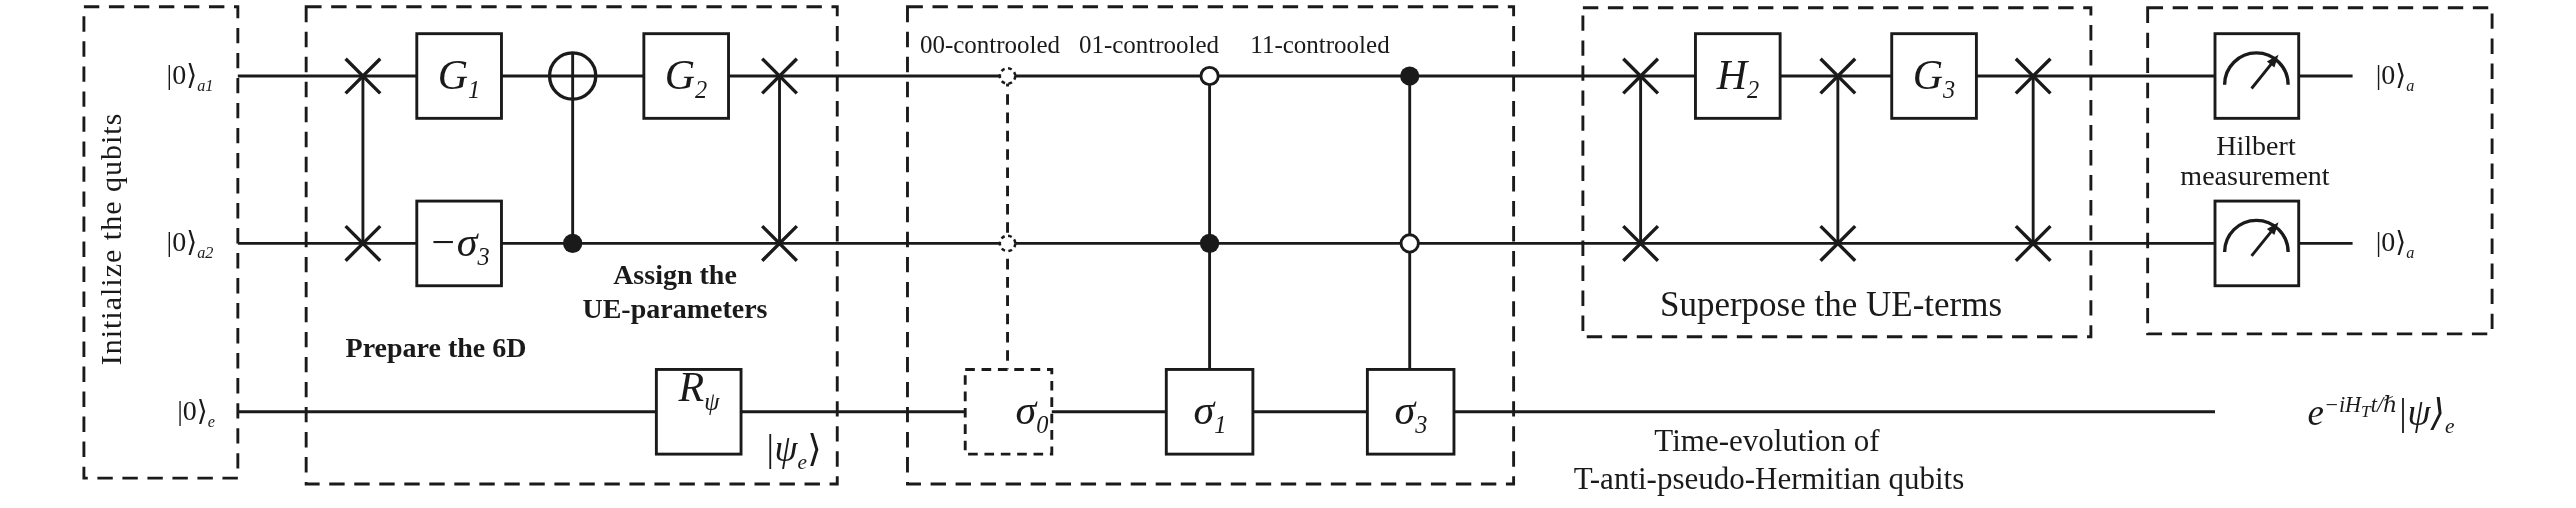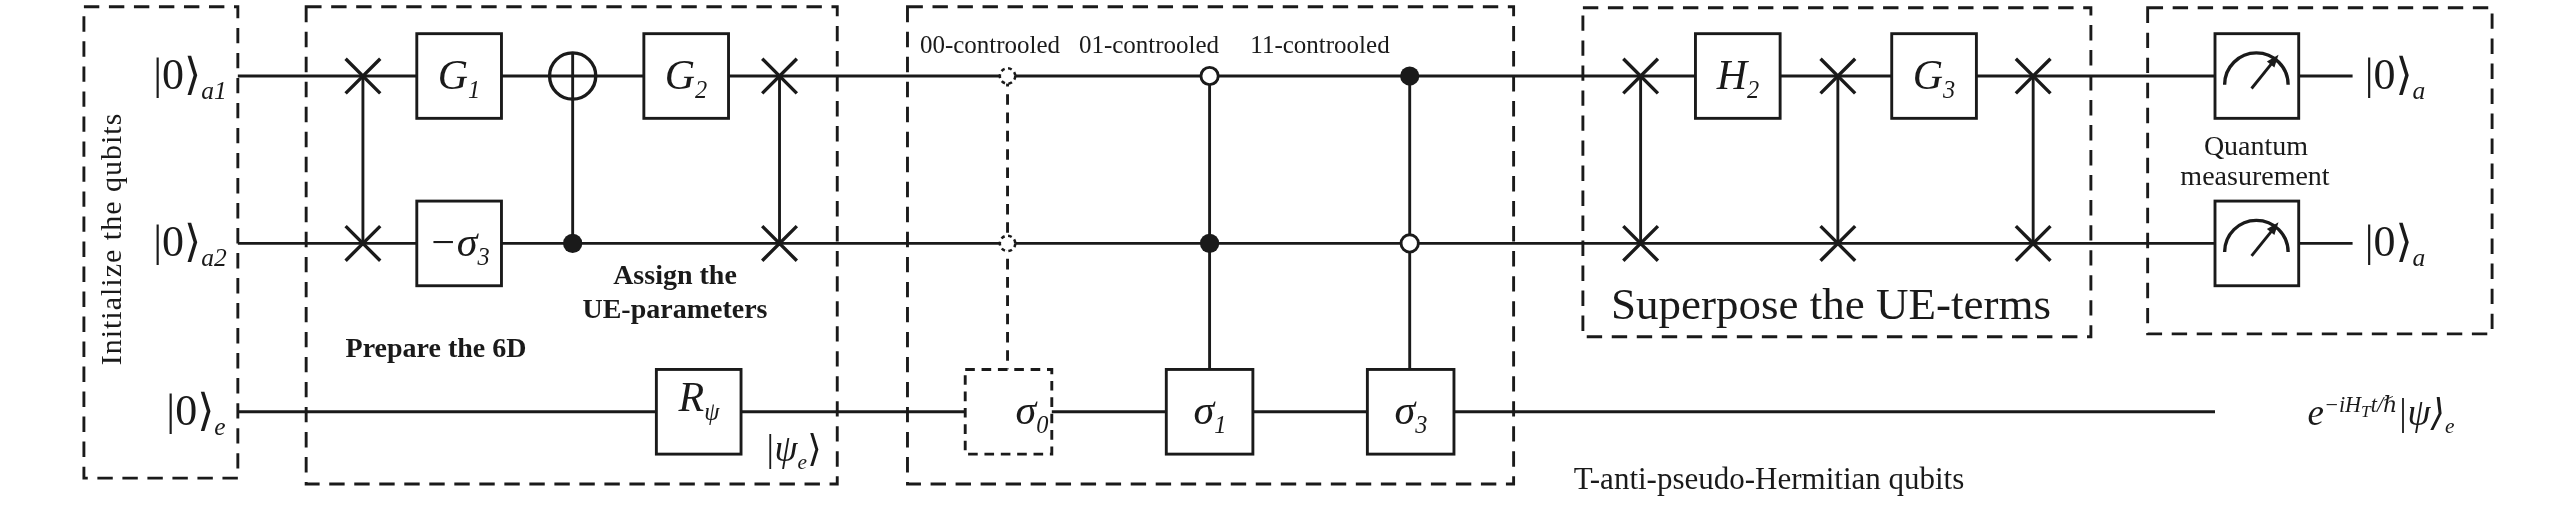--- a/index.html
+++ b/index.html
@@ -7,23 +7,23 @@
     position:relative;width:2576px;height:508px;background:#ffffff;overflow:hidden;
     color:#1a1a1a;font-family:"Liberation Serif","DejaVu Serif",serif;
   }
   .cv{position:absolute;left:0;top:0;}
   .t{position:absolute;transform:translate(-50%,-50%);white-space:nowrap;line-height:1;}
   .rot{transform:translate(-50%,-50%) rotate(-90deg);}
   .f-init{font-size:30px;letter-spacing:1px;}
   .f-ann{font-size:28px;font-weight:bold;}
   .f-ctrl{font-size:25px;}
   .f-meas{font-size:28px;}
-  .f-big{font-size:45px;}
+  .f-big{font-size:35px;}
   .f-tev{font-size:31px;}
-  .f-ket{font-size:44px;}
+  .f-ket{font-size:28px;}
   .f-mid{font-size:37px;}
   .f-gate{font-size:42px;}
   .it{font-style:italic;}
   .t sub{font-size:0.58em;font-style:italic;line-height:0;}
   .t sup{font-size:0.60em;line-height:0;vertical-align:super;}
   .t sup sub{font-size:0.78em;}
 </style>
 </head>
 <body>
 
@@ -134,39 +134,40 @@
   <div class="t f-ket" style="left:190px;top:242px"><span>|0⟩</span><sub>a2</sub></div>
   <div class="t f-ket" style="left:196px;top:411px"><span>|0⟩</span><sub>e</sub></div>
 
   <div class="t f-ann" style="left:436px;top:348px">Prepare the 6D</div>
   <div class="t f-ann" style="left:675px;top:275px">Assign the</div>
   <div class="t f-ann" style="left:675px;top:309px">UE-parameters</div>
 
   <div class="t f-gate it" style="left:459px;top:75px"><span>G</span><sub>1</sub></div>
   <div class="t f-gate it" style="left:459px;top:242px"><span>−σ</span><sub>3</sub></div>
   <div class="t f-gate it" style="left:686px;top:75px"><span>G</span><sub>2</sub></div>
-  <div class="t f-gate it" style="left:699px;top:397px"><span>R</span><sub>ψ</sub></div>
+  <div class="t f-gate it" style="left:699px;top:387px"><span>R</span><sub>ψ</sub></div>
   <div class="t f-gate it" style="left:1032px;top:410px"><span>σ</span><sub>0</sub></div>
   <div class="t f-gate it" style="left:1210px;top:410px"><span>σ</span><sub>1</sub></div>
   <div class="t f-gate it" style="left:1411px;top:410px"><span>σ</span><sub>3</sub></div>
   <div class="t f-gate it" style="left:1738px;top:75px"><span>H</span><sub>2</sub></div>
   <div class="t f-gate it" style="left:1934px;top:75px"><span>G</span><sub>3</sub></div>
 
   <div class="t f-mid" style="left:793px;top:448px"><span class="it">|ψ</span><sub>e</sub><span>⟩</span></div>
 
   <div class="t f-ctrl" style="left:990px;top:44px">00-controoled</div>
   <div class="t f-ctrl" style="left:1149px;top:44px">01-controoled</div>
   <div class="t f-ctrl" style="left:1320px;top:44px">11-controoled</div>
 
   <div class="t f-big" style="left:1831px;top:304px">Superpose the UE-terms</div>
 
-  <div class="t f-meas" style="left:2256px;top:146px">Quantum</div>
+  <div class="t f-meas" style="left:2256px;top:146px">Hilbert</div>
   <div class="t f-meas" style="left:2255px;top:176px">measurement</div>
 
   <div class="t f-ket" style="left:2395px;top:75px"><span>|0⟩</span><sub>a</sub></div>
   <div class="t f-ket" style="left:2395px;top:242px"><span>|0⟩</span><sub>a</sub></div>
 
   <div class="t f-mid" style="left:2381px;top:412px"><span class="it">e</span><sup><span class="it">−iH</span><sub>T</sub><span class="it">t/ℏ</span></sup><span class="it">|ψ⟩</span><sub>e</sub></div>
 
+  <div class="t f-tev" style="left:1767px;top:440px">Time-evolution of</div>
   <div class="t f-tev" style="left:1769px;top:478px">T-anti-pseudo-Hermitian qubits</div>
 
 </div>
 
 
 </body></html>

